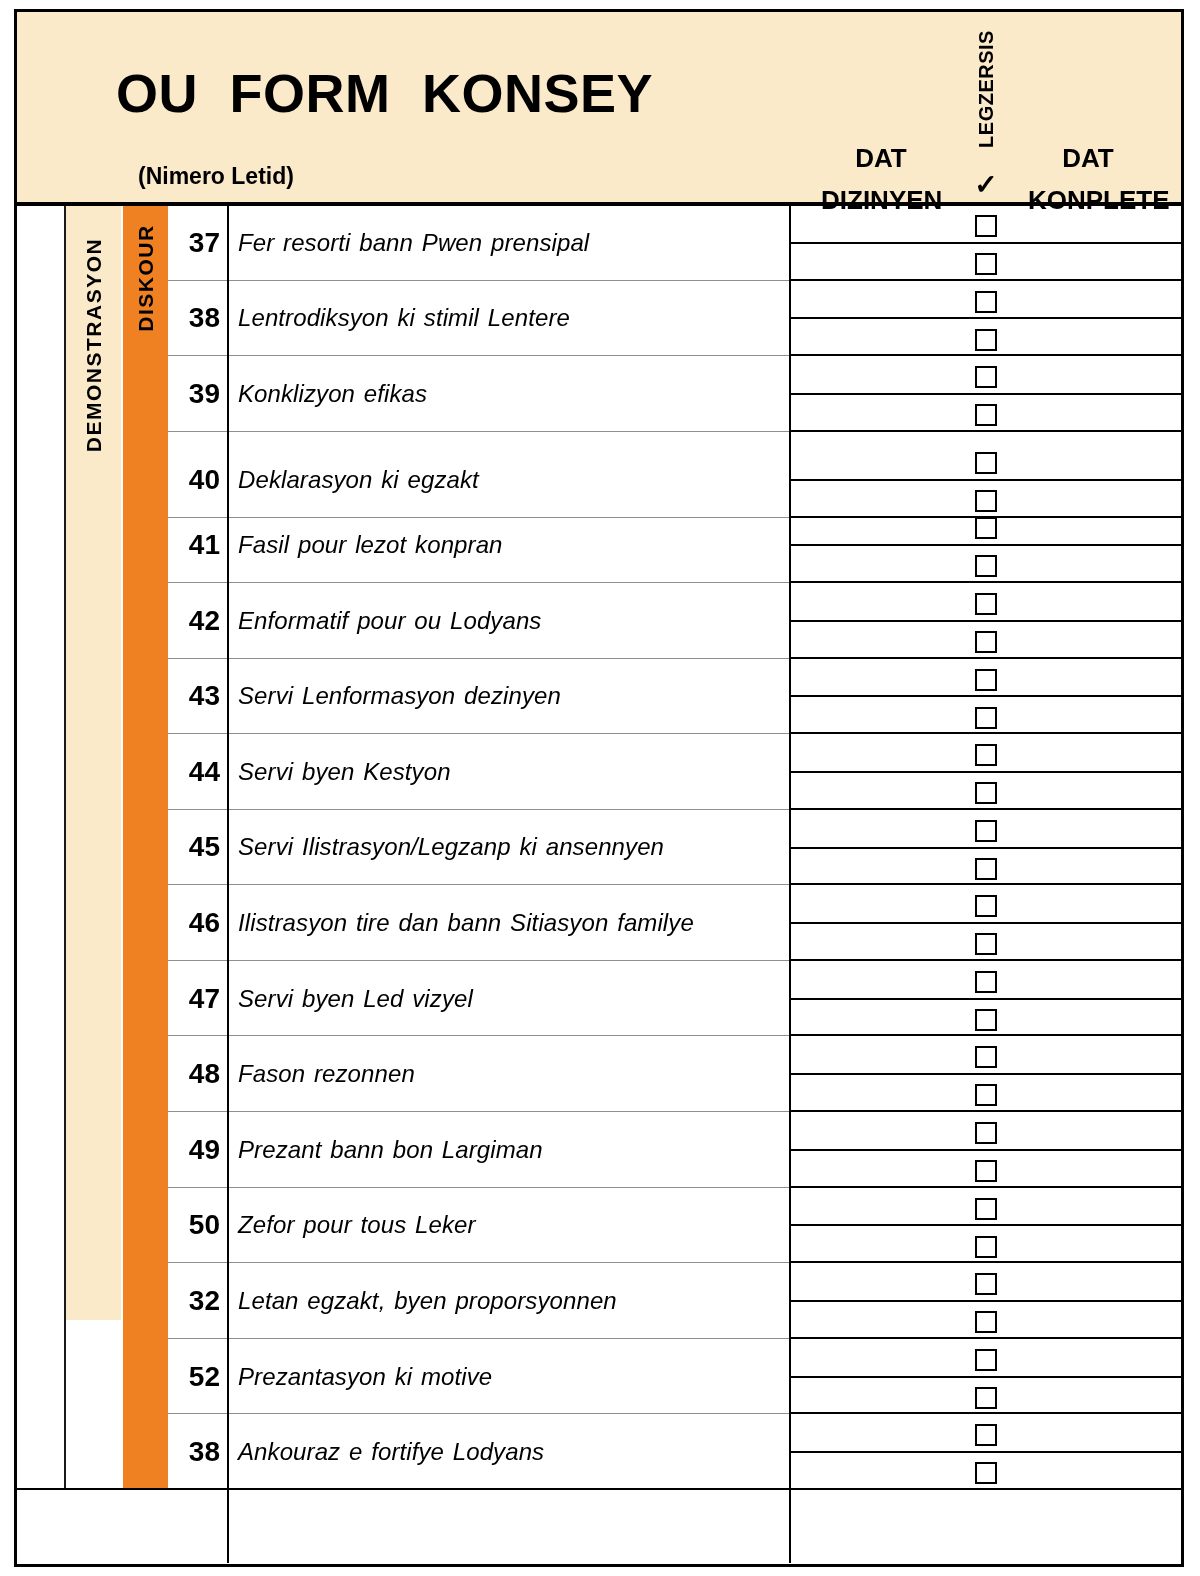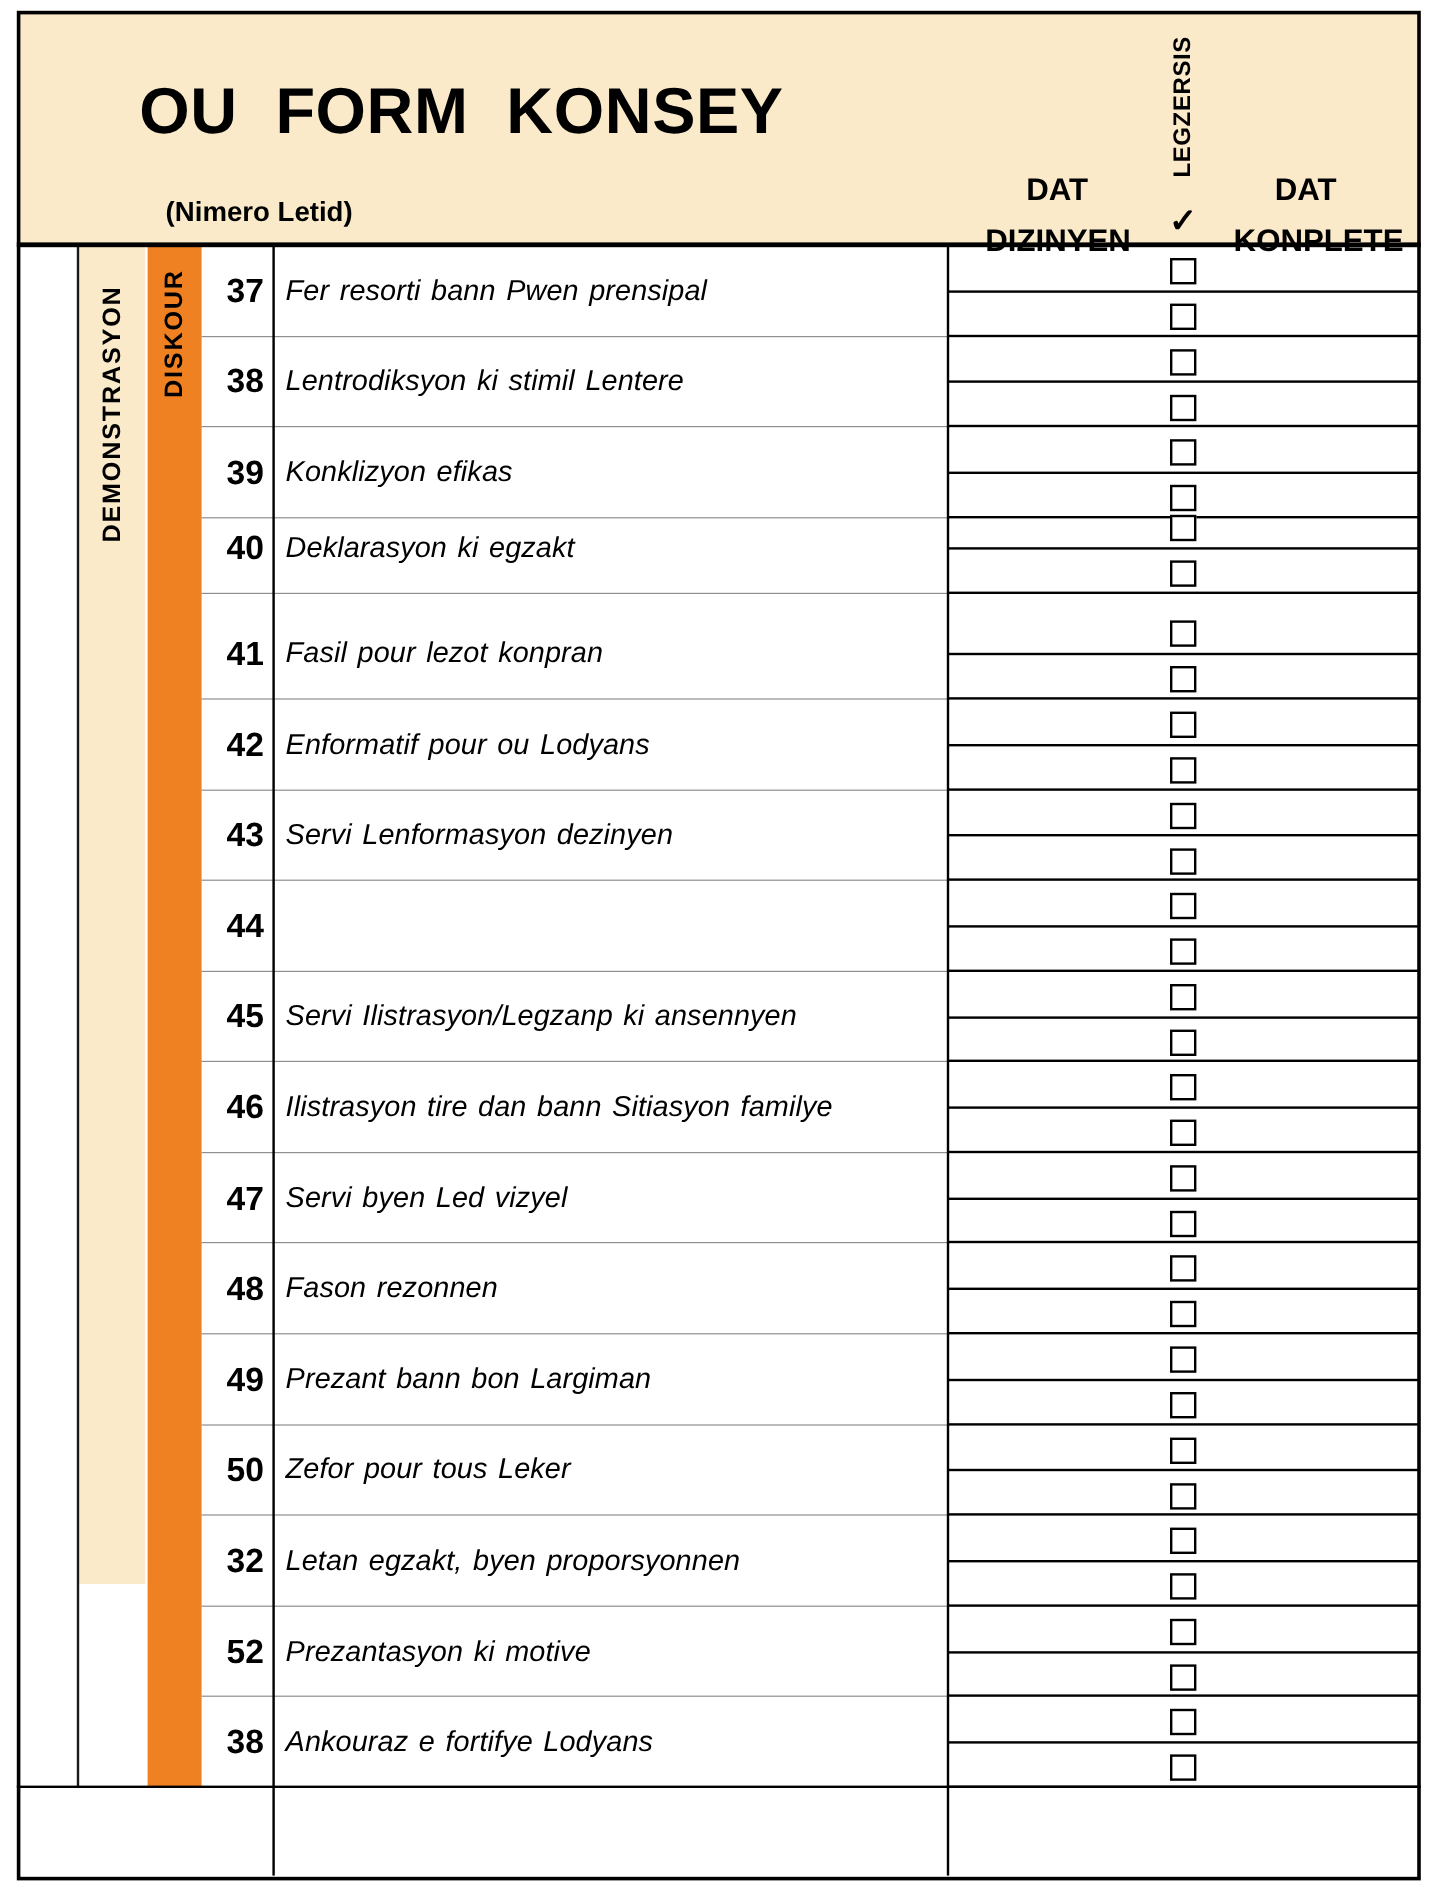--- a/index.html
+++ b/index.html
@@ -135,21 +135,21 @@
       </div>
       <div class="row" style="top: 356.176px;">
         <div class="num">39</div>
         <div class="lbl">Konklizyon efikas</div>
         <div class="sep"></div>
         <div class="hline mid"></div>
         <div class="hline bot"></div>
         <div class="cb cb1"></div>
         <div class="cb cb2"></div>
       </div>
-      <div class="row" style="top: 419px; text-align: center;">
+      <div class="row" style="top: 442px; text-align: center;">
         <div class="num">40</div>
         <div class="lbl">Deklarasyon ki egzakt</div>
         <div class="sep"></div>
         <div class="hline mid"></div>
         <div class="hline bot"></div>
         <div class="cb cb1"></div>
         <div class="cb cb2"></div>
       </div>
       <div class="row" style="top: 507.352px;">
         <div class="num">41</div>
@@ -173,20 +173,21 @@
         <div class="num">43</div>
         <div class="lbl">Servi Lenformasyon dezinyen</div>
         <div class="sep"></div>
         <div class="hline mid"></div>
         <div class="hline bot"></div>
         <div class="cb cb1"></div>
         <div class="cb cb2"></div>
       </div>
       <div class="row" style="top: 734.116px;">
         <div class="num">44</div>
+        <div class="lbl">Servi byen Kestyon</div>
         <div class="sep"></div>
         <div class="hline mid"></div>
         <div class="hline bot"></div>
         <div class="cb cb1"></div>
         <div class="cb cb2"></div>
       </div>
       <div class="row" style="top: 809.704px;">
         <div class="num">45</div>
         <div class="lbl">Servi Ilistrasyon/Legzanp ki ansennyen</div>
         <div class="sep"></div>

